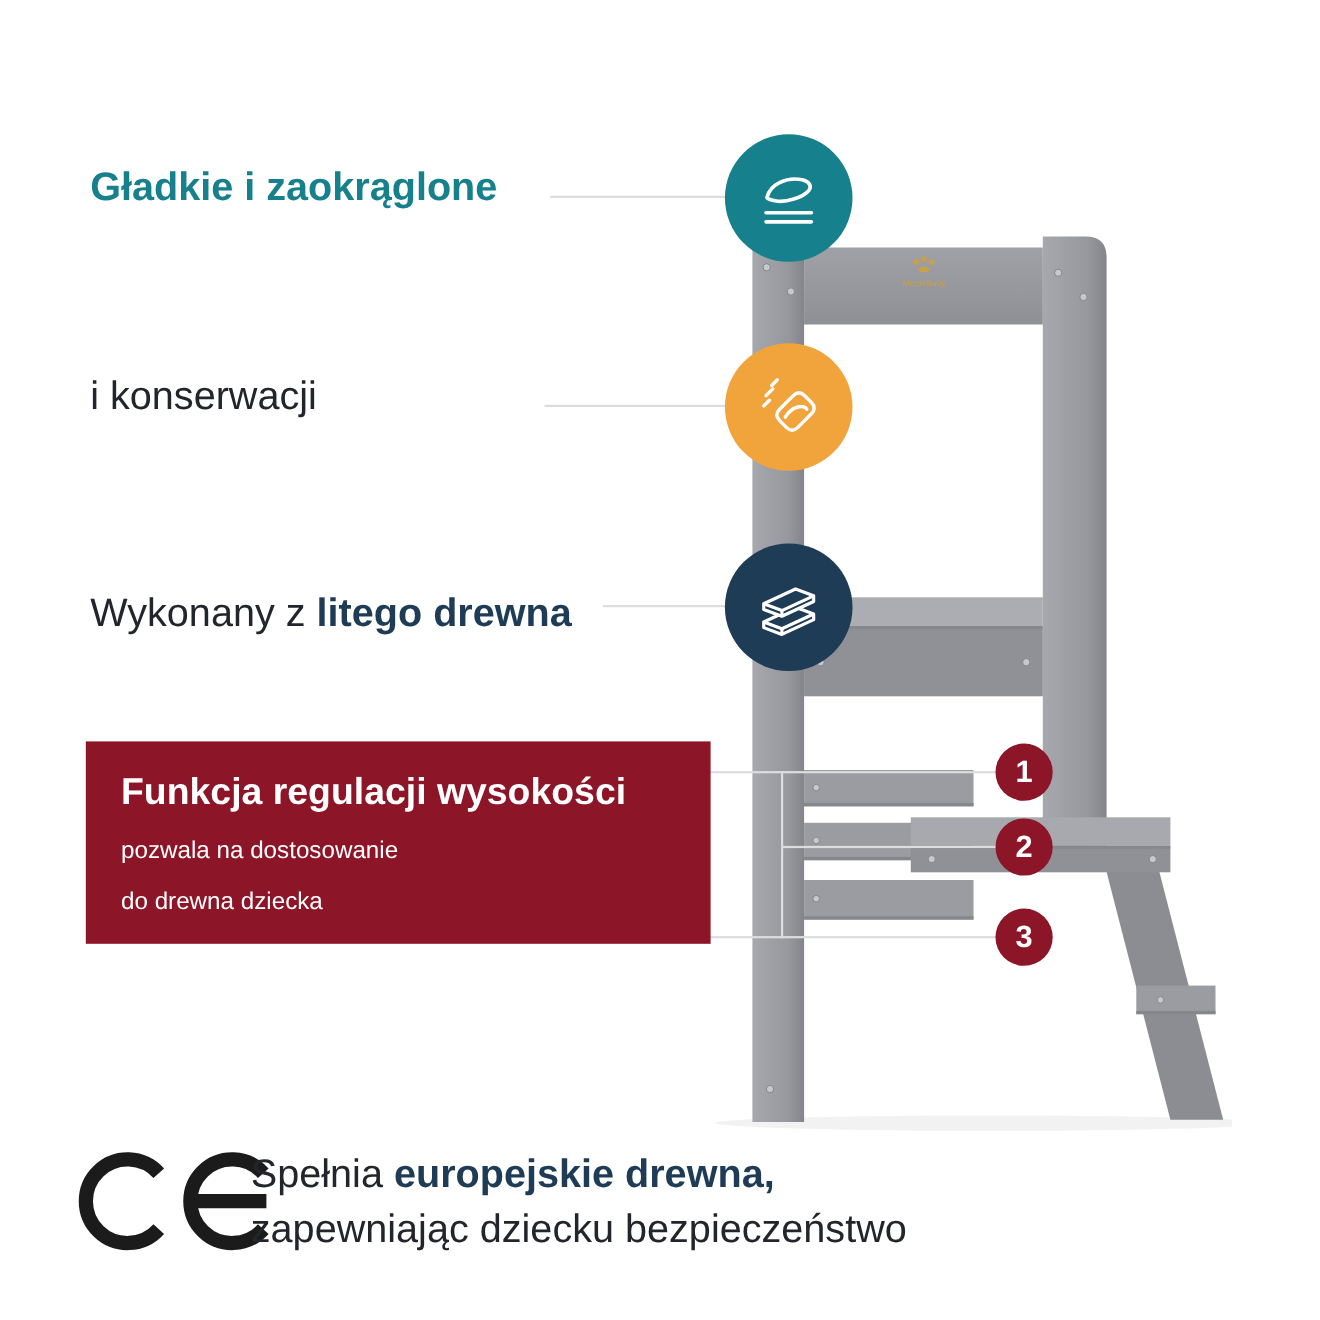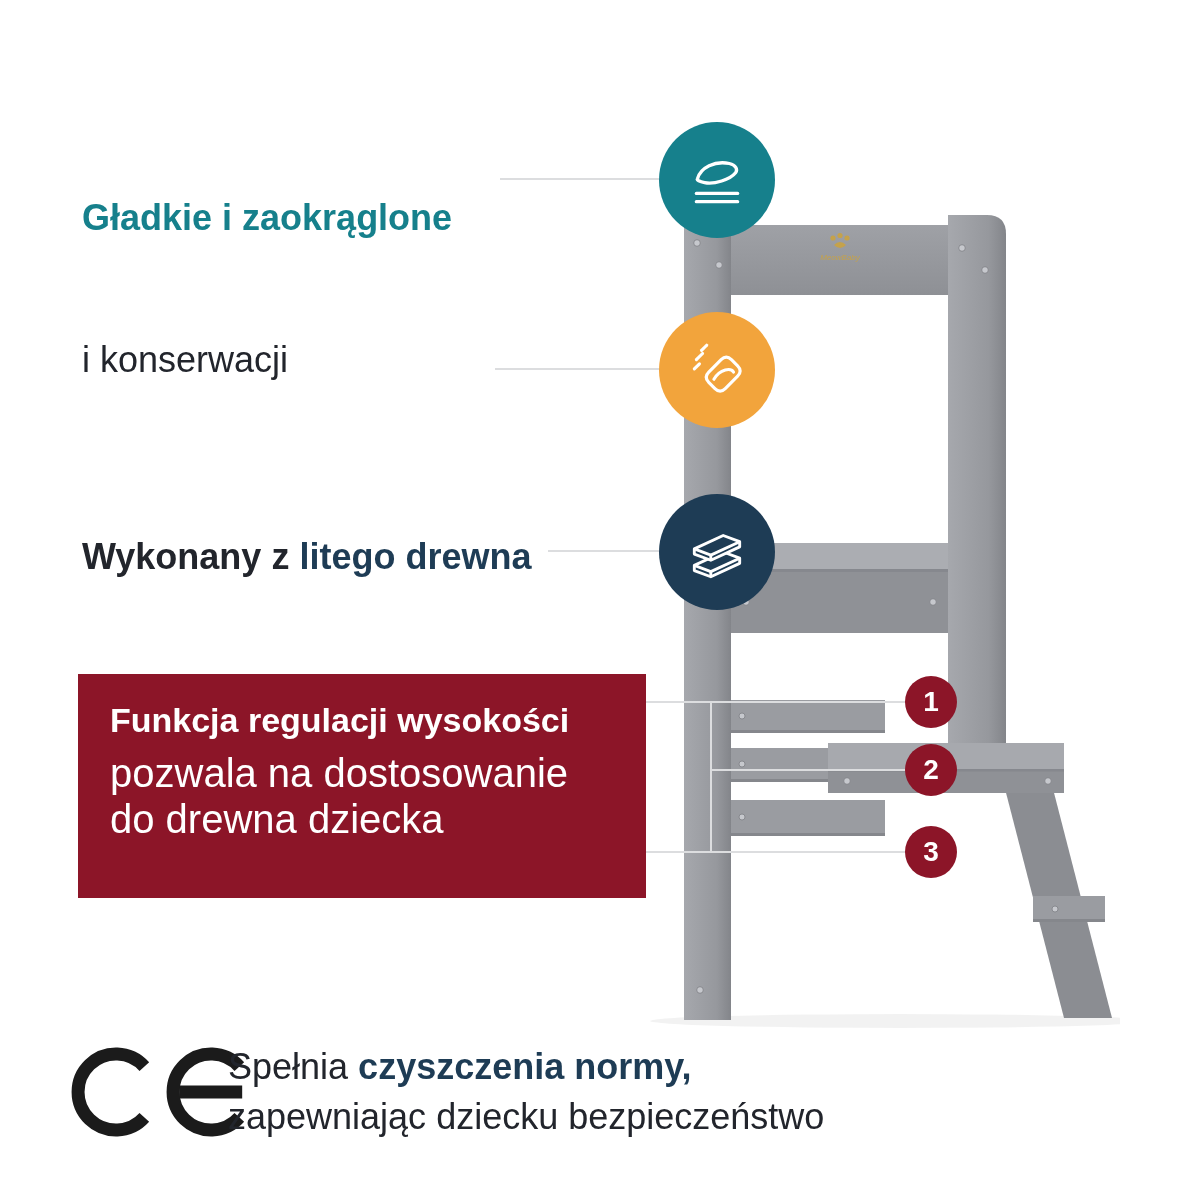--- a/index.html
+++ b/index.html
@@ -6,42 +6,42 @@
   body{width:1200px;height:1200px;position:relative;overflow:hidden;
        font-family:"Liberation Sans","DejaVu Sans",sans-serif;color:#22252c;}
   .canvas{position:absolute;left:0;top:0;width:1200px;height:1200px;}
 
   
   .tower{position:absolute;left:600px;top:130px;width:520px;height:900px;}
 
   
   .feature{position:absolute;left:82px;}
   .f-line{font-size:36px;line-height:48px;white-space:nowrap;}
-  .bold{font-weight:700;margin-top:48px;}
+  .bold{font-weight:700;}
   .teal{color:#16808c;}
   .orange{color:#f2a43c;}
   .navy{color:#1e3c55;}
   .dark{color:#22252c;}
 
   
   .icon-circle{position:absolute;width:116px;height:116px;border-radius:50%;
     display:flex;align-items:center;justify-content:center;}
   .bg-teal{background:#16808c;}
   .bg-orange{background:#f2a43c;}
   .bg-navy{background:#1e3c55;}
 
   
   .line-h{position:absolute;height:2px;background:#dcdddf;}
   .line-v{position:absolute;width:2px;background:#dcdddf;}
 
   
-  .highlight{position:absolute;left:78px;top:674px;width:568px;height:224px;
+  .highlight{position:absolute;left:78px;top:674px;width:568px;height:184px;
     background:#8c1528;color:#ffffff;box-sizing:border-box;padding:24px 24px 0 32px;}
   .highlight .h-title{font-size:34px;font-weight:700;line-height:44px;margin-bottom:8px;white-space:nowrap;}
-  .highlight .h-line{font-size:40px;line-height:46px;white-space:nowrap;}
+  .highlight .h-line{font-size:22px;line-height:46px;white-space:nowrap;}
 
   
   .num-circle{position:absolute;width:52px;height:52px;border-radius:50%;background:#8c1528;
     color:#fff;font-weight:700;font-size:28px;display:flex;align-items:center;justify-content:center;}
 
   
   .ce{position:absolute;left:66px;top:1040px;width:190px;height:104px;}
   .cert-text{position:absolute;left:228px;top:1042px;font-size:36px;line-height:50px;}
   .cert-text .l{white-space:nowrap;}
 </style>
@@ -158,21 +158,21 @@
       <g stroke="#ffffff" stroke-width="3" fill="none" stroke-linecap="round" stroke-linejoin="round">
         <path d="M17 13 L22 8"></path>
           <path d="M12 22 L18 16"></path>
           <path d="M10 31 L15 26"></path>
         <path d="M24 34 L36 22 Q41 17 46 22 L52 28 Q57 33 52 38 L40 50 Q35 55 30 50 L24 44 Q19 39 24 34 Z" fill="#f2a43c"></path>
         <path d="M29 41 Q33 34 40 32 Q46 30.5 48 34"></path>
       </g>
     </svg>
   </div>
 
-  <div class="feature" style="top:533px;font-weight:bold;">
+  <div class="feature" style="top:533px;">
     <div class="f-line dark">
       <span>Wykonany z </span><b class="navy">litego drewna</b>
     </div>
   </div>
   <div class="icon-circle bg-navy" style="left:659px;top:494px;">
     <svg width="66" height="66" viewBox="0 0 64 64">
       <g stroke="#ffffff" stroke-width="2.8" fill="#1e3c55" stroke-linejoin="round">
         <path d="M10 45 L38 32 L54 38 L54 43 L26 56 L10 50 Z"></path>
         <path d="M10 45 L26 51 L54 38" fill="none"></path>
         <path d="M26 51 L26 56" fill="none"></path>
@@ -193,18 +193,18 @@
   <div class="num-circle" style="left:905px;top:744px;">2</div>
   <div class="num-circle" style="left:905px;top:826px;">3</div>
 
   <svg class="ce" viewBox="0 0 220 120">
     <path d="M90.7 30.6 A44 44 0 1 0 90.7 89.4" stroke="#1b1b1b" stroke-width="15" fill="none"></path>
     <path d="M200.7 30.6 A44 44 0 1 0 200.7 89.4" stroke="#1b1b1b" stroke-width="15" fill="none"></path>
     <line x1="131" y1="60" x2="204" y2="60" stroke="#1b1b1b" stroke-width="15"></line>
   </svg>
   <div class="cert-text">
     <div class="l">
-      <span>Spełnia </span><b class="navy">czyszczenia normy,</b>
+      <span>Spełnia </span><b class="navy">europejskie drewna,</b>
     </div>
     <div class="l">zapewniając dziecku bezpieczeństwo</div>
   </div>
 
 </div>
 
 </body></html>

